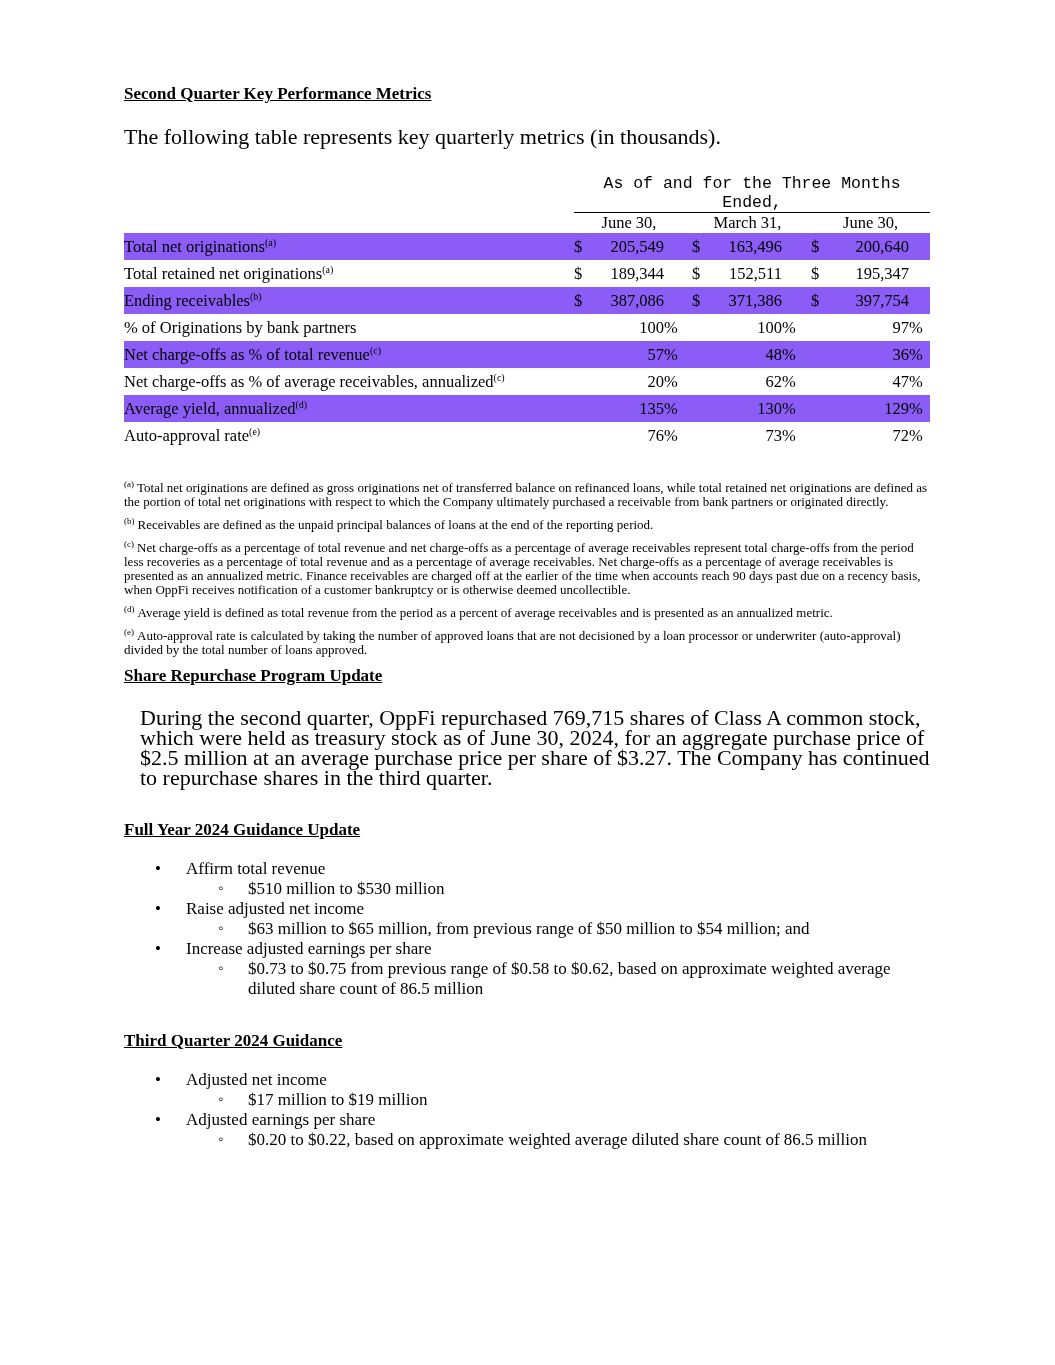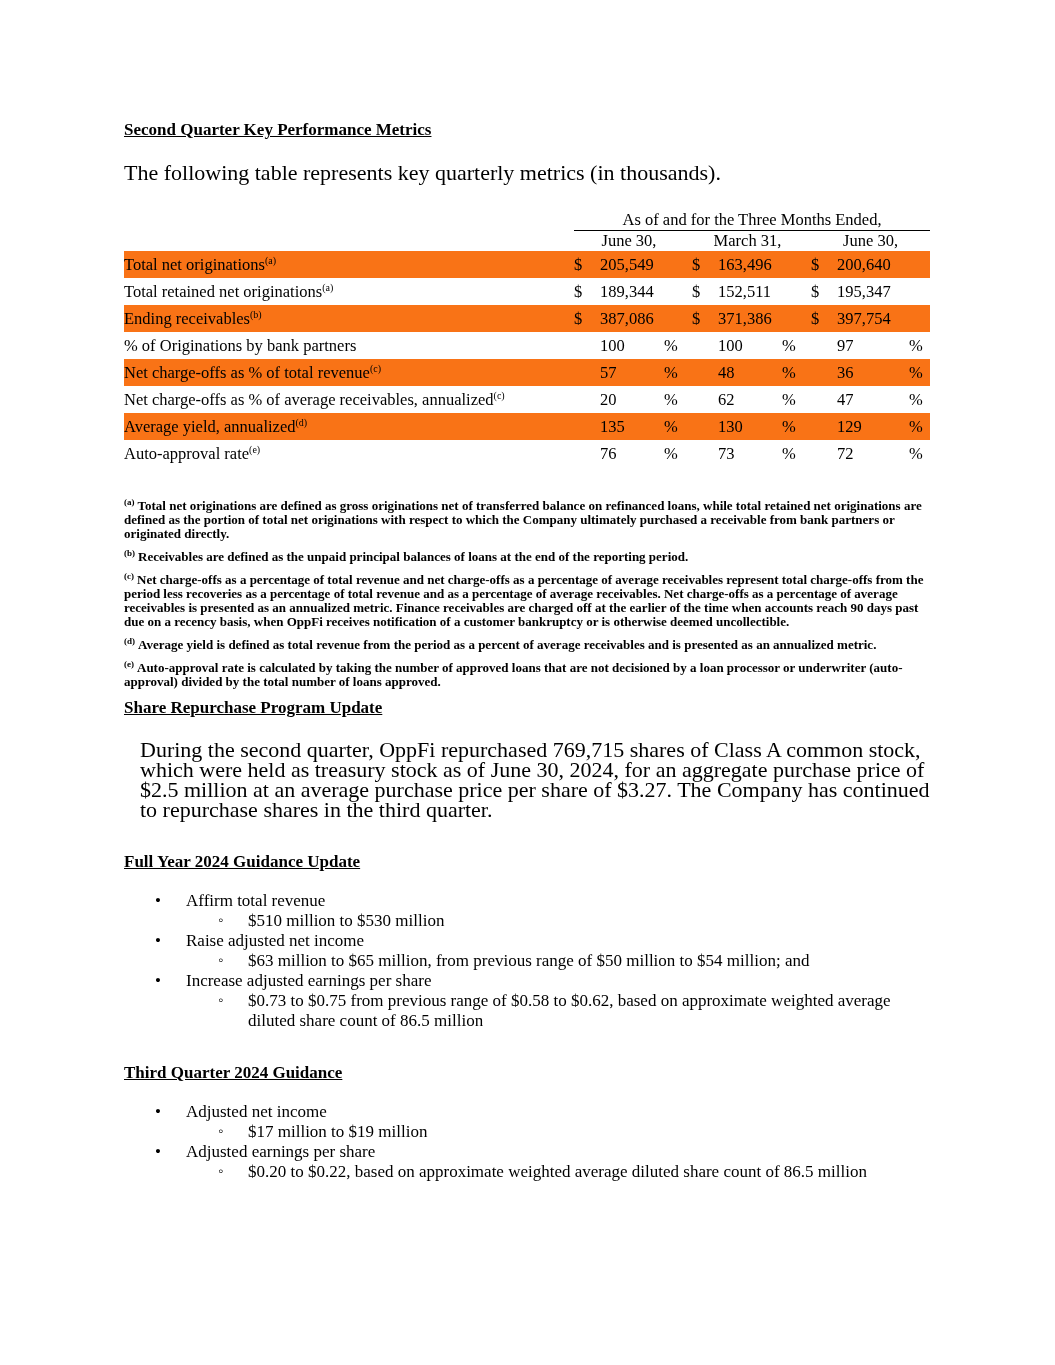--- a/index.html
+++ b/index.html
@@ -3,49 +3,49 @@
 <meta charset="utf-8">
 <style>
   html,body { margin:0; padding:0; background:#ffffff; }
   body {
     width:1055px; height:1365px; position:relative;
     font-family:"Liberation Serif", serif; color:#000000;
     -webkit-font-smoothing:antialiased;
   }
   .page {
     position:absolute; inset:0;
-    padding:120px 125px 0 124px;
+    padding:84px 125px 0 124px;
     box-sizing:border-box;
   }
   .sec-heading {
     font-size:17px; font-weight:bold; text-decoration:underline;
     line-height:20px; margin:0;
   }
   .intro { font-size:22px; line-height:20px; margin:23px 0 0 0; }
 
   
   table.kpi { border-collapse:collapse; table-layout:fixed; width:806px; margin-top:27px; font-size:16.5px; }
   table.kpi td { padding:0; }
   .span-head {
     text-align:center; vertical-align:bottom;
-    padding-bottom:3px; border-bottom:1.5px solid #000;
+    padding-bottom:3px; border-bottom:1.5px solid #000;font-family:Liberation Mono, monospace;
   }
   .dmonth { text-align:center; vertical-align:bottom; padding-top:6px;margin-top:36px; }
   .dyear  { text-align:center; vertical-align:bottom; padding-bottom:4px; border-bottom:1.5px solid #000; }
   .unaud  { vertical-align:bottom; padding-bottom:4px; }
   tr.data-row td { height:27px; vertical-align:middle; }
-  tr.shaded { background:#f97316;margin-left:48px; }
+  tr.shaded { background:#8b5cf6;margin-left:48px; }
   td.lbl sup { font-size:10px; line-height:0; }
   td.cur { text-align:left; padding-left:10px; }
-  td.val { text-align:left; }
+  td.val { text-align:right; }
   td.pct { text-align:left; padding-left:5px; }
 
   
   .footnotes { margin-top:32px; width:806px; }
-  .footnote { font-size:13px; line-height:14px; margin:0 0 9px 0;font-weight:bold; }
+  .footnote { font-size:13px; line-height:14px; margin:0 0 9px 0; }
   .footnote sup { font-size:9px; line-height:0; padding-right:3px; }
 
   
   .share-heading { margin-top:9px; }
   .body-par { font-size:22px; line-height:20px; margin:22px 0 0 16px; width:806px; }
   .guide-heading { margin-top:32px; }
   .bullet-list { margin-top:19px; font-size:17px; width:806px; }
   .b1 { position:relative; padding-left:62px; line-height:20px; }
   .b1 .glyph { position:absolute; left:31px; top:0; }
   .b2 { position:relative; padding-left:124px; line-height:20px; }

